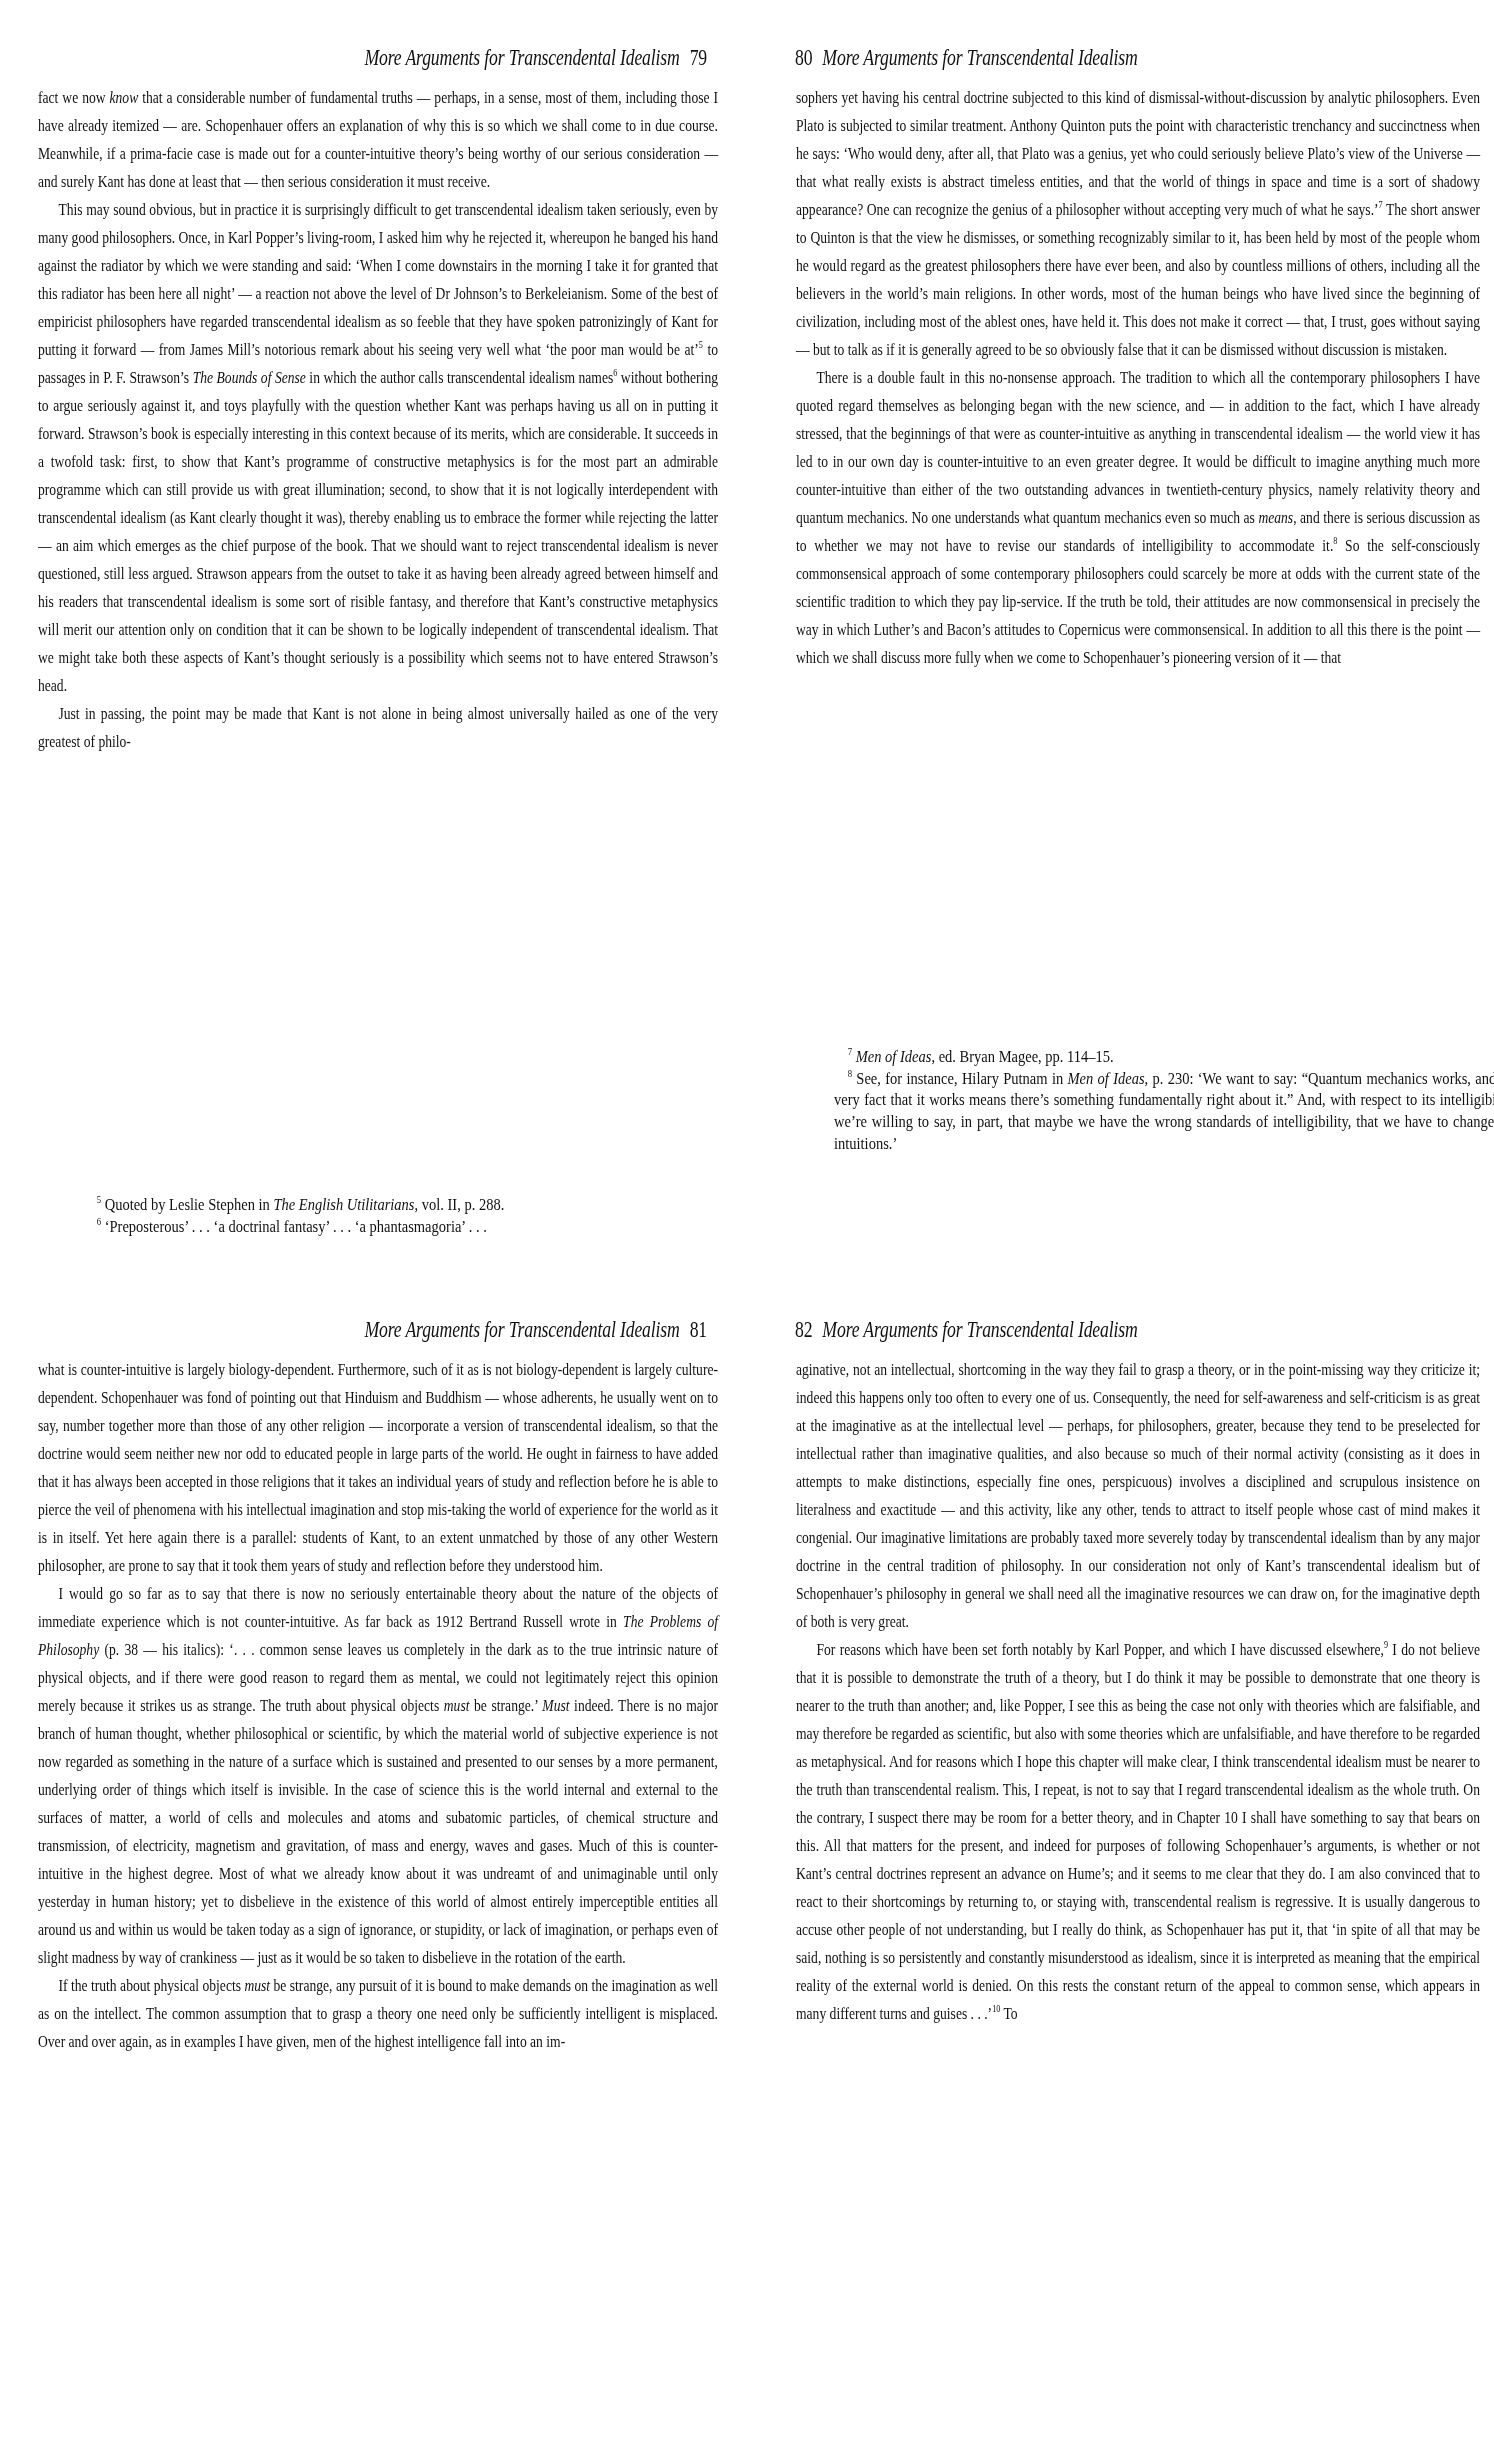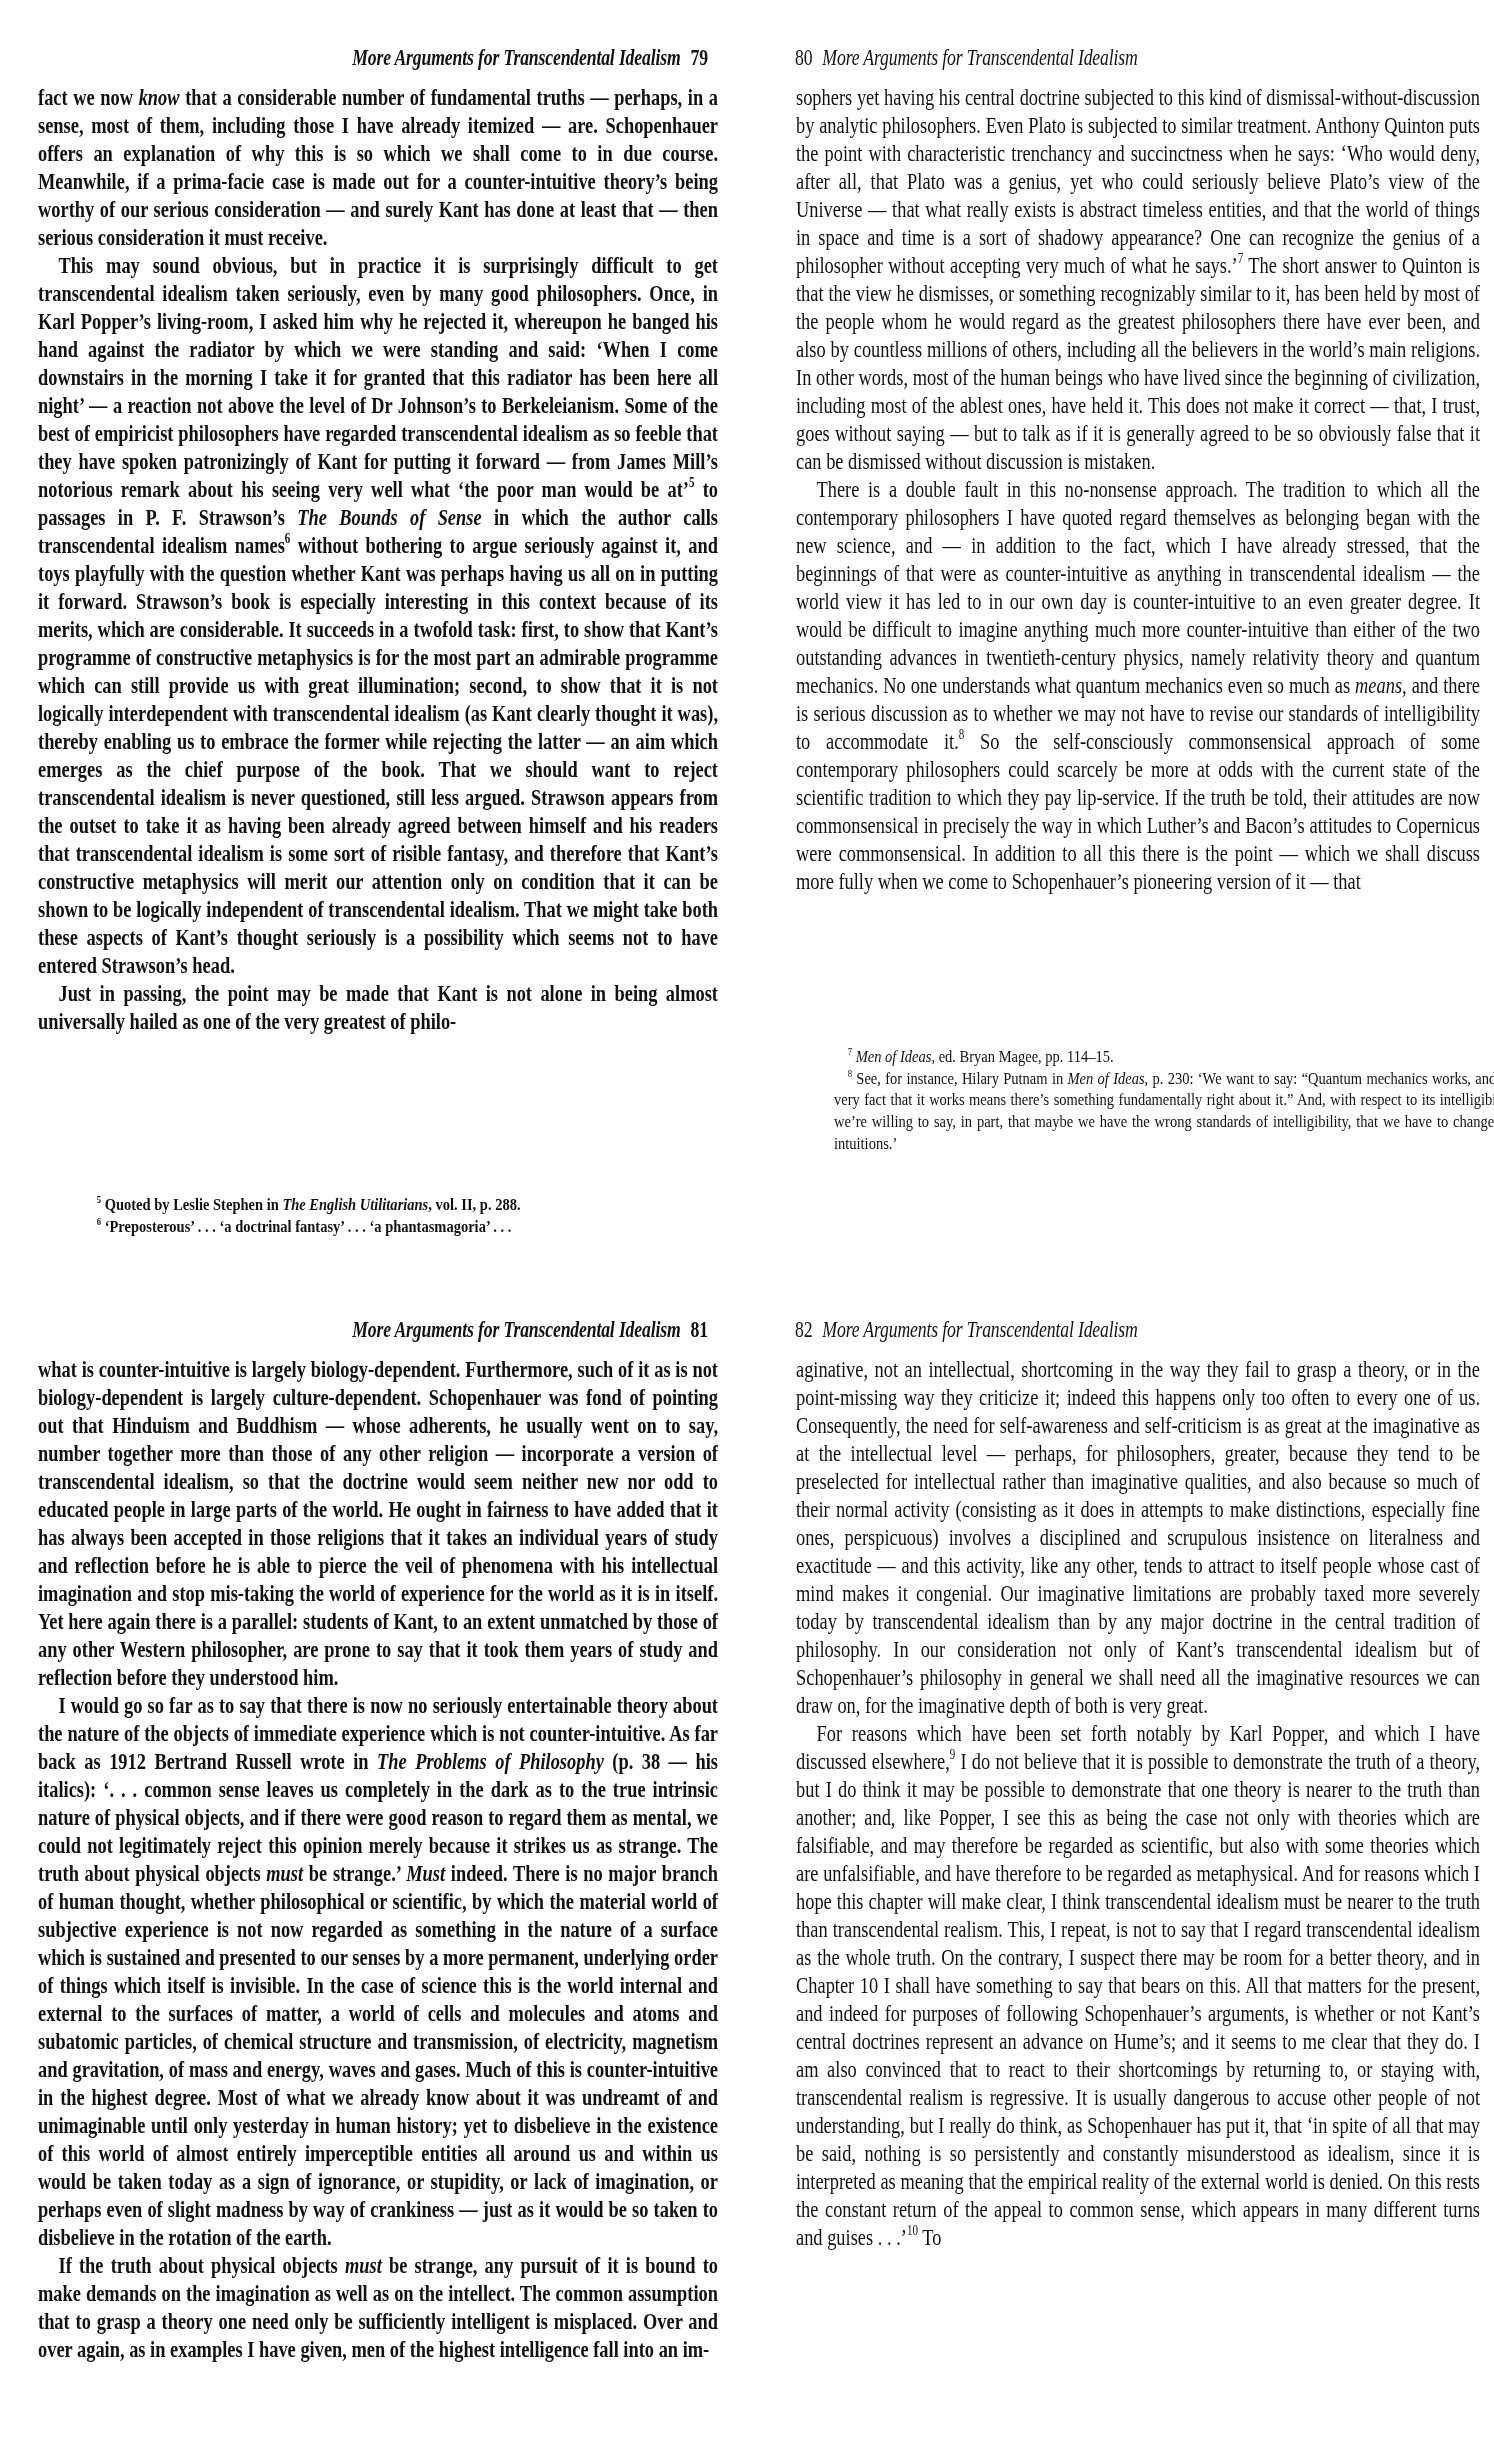--- a/index.html
+++ b/index.html
@@ -1,28 +1,28 @@
 <!DOCTYPE html>
 <html style="font-size:7.9px"><head>
 <meta charset="utf-8">
 <style>
   html, body { margin: 0; padding: 0; background: #ffffff; }
   body { width: 1494px; height: 3815px; overflow: hidden; position: relative;
          font-family: "Liberation Serif", "DejaVu Serif", serif; color: #111; }
   .grid { display: grid; grid-template-columns: 747px 747px; grid-template-rows: 1272px 1272px 1272px; }
   .page { position: relative; box-sizing: border-box; overflow: hidden; }
-  .page.odd  { padding: 0 29.5px 0 38px; font-weight: bold; }
+  .page.odd  { padding: 0 29.5px 0 38px; }
   .page.even { padding: 0 28px 0 48px; }
   .header { position: absolute; top: 45px; font-style: italic; font-size: 22.7px; letter-spacing: -0.2px;
             transform: scaleX(0.78); white-space: nowrap; }
   .page.odd .header  { right: 29.5px; transform-origin: right center; }
   .page.even .header { left: 48px; transform-origin: left center; }
   .header .num { font-style: normal; margin: 0 12.8px; }
   .body { position: absolute; top: 84px; box-sizing: border-box;
-          font-size: 23px; line-height: 28px; text-align: justify;
+          font-size: 17px; line-height: 28px; text-align: justify;
           hyphens: manual; }
   .page.odd .body  { left: 38px; width: 680px; }
   .page.even .body { left: 49px; width: 684px; }
   .body p { margin: 0; text-indent: 25.6px; }
   .body p.cont { text-indent: 0; }
   .body .inner { transform: scaleX(0.80); transform-origin: left top; width: 125%; }
   .footnotes { position: absolute; box-sizing: border-box; font-size: 17.7px; line-height: 21.7px; }
   .footnotes .inner { transform: scaleX(0.82); transform-origin: left top; width: 122%; }
   .footnotes p { margin: 0; text-indent: 16.7px; text-align: justify; }
   sup { font-size: 60%; line-height: 0; vertical-align: 0.7em; }

